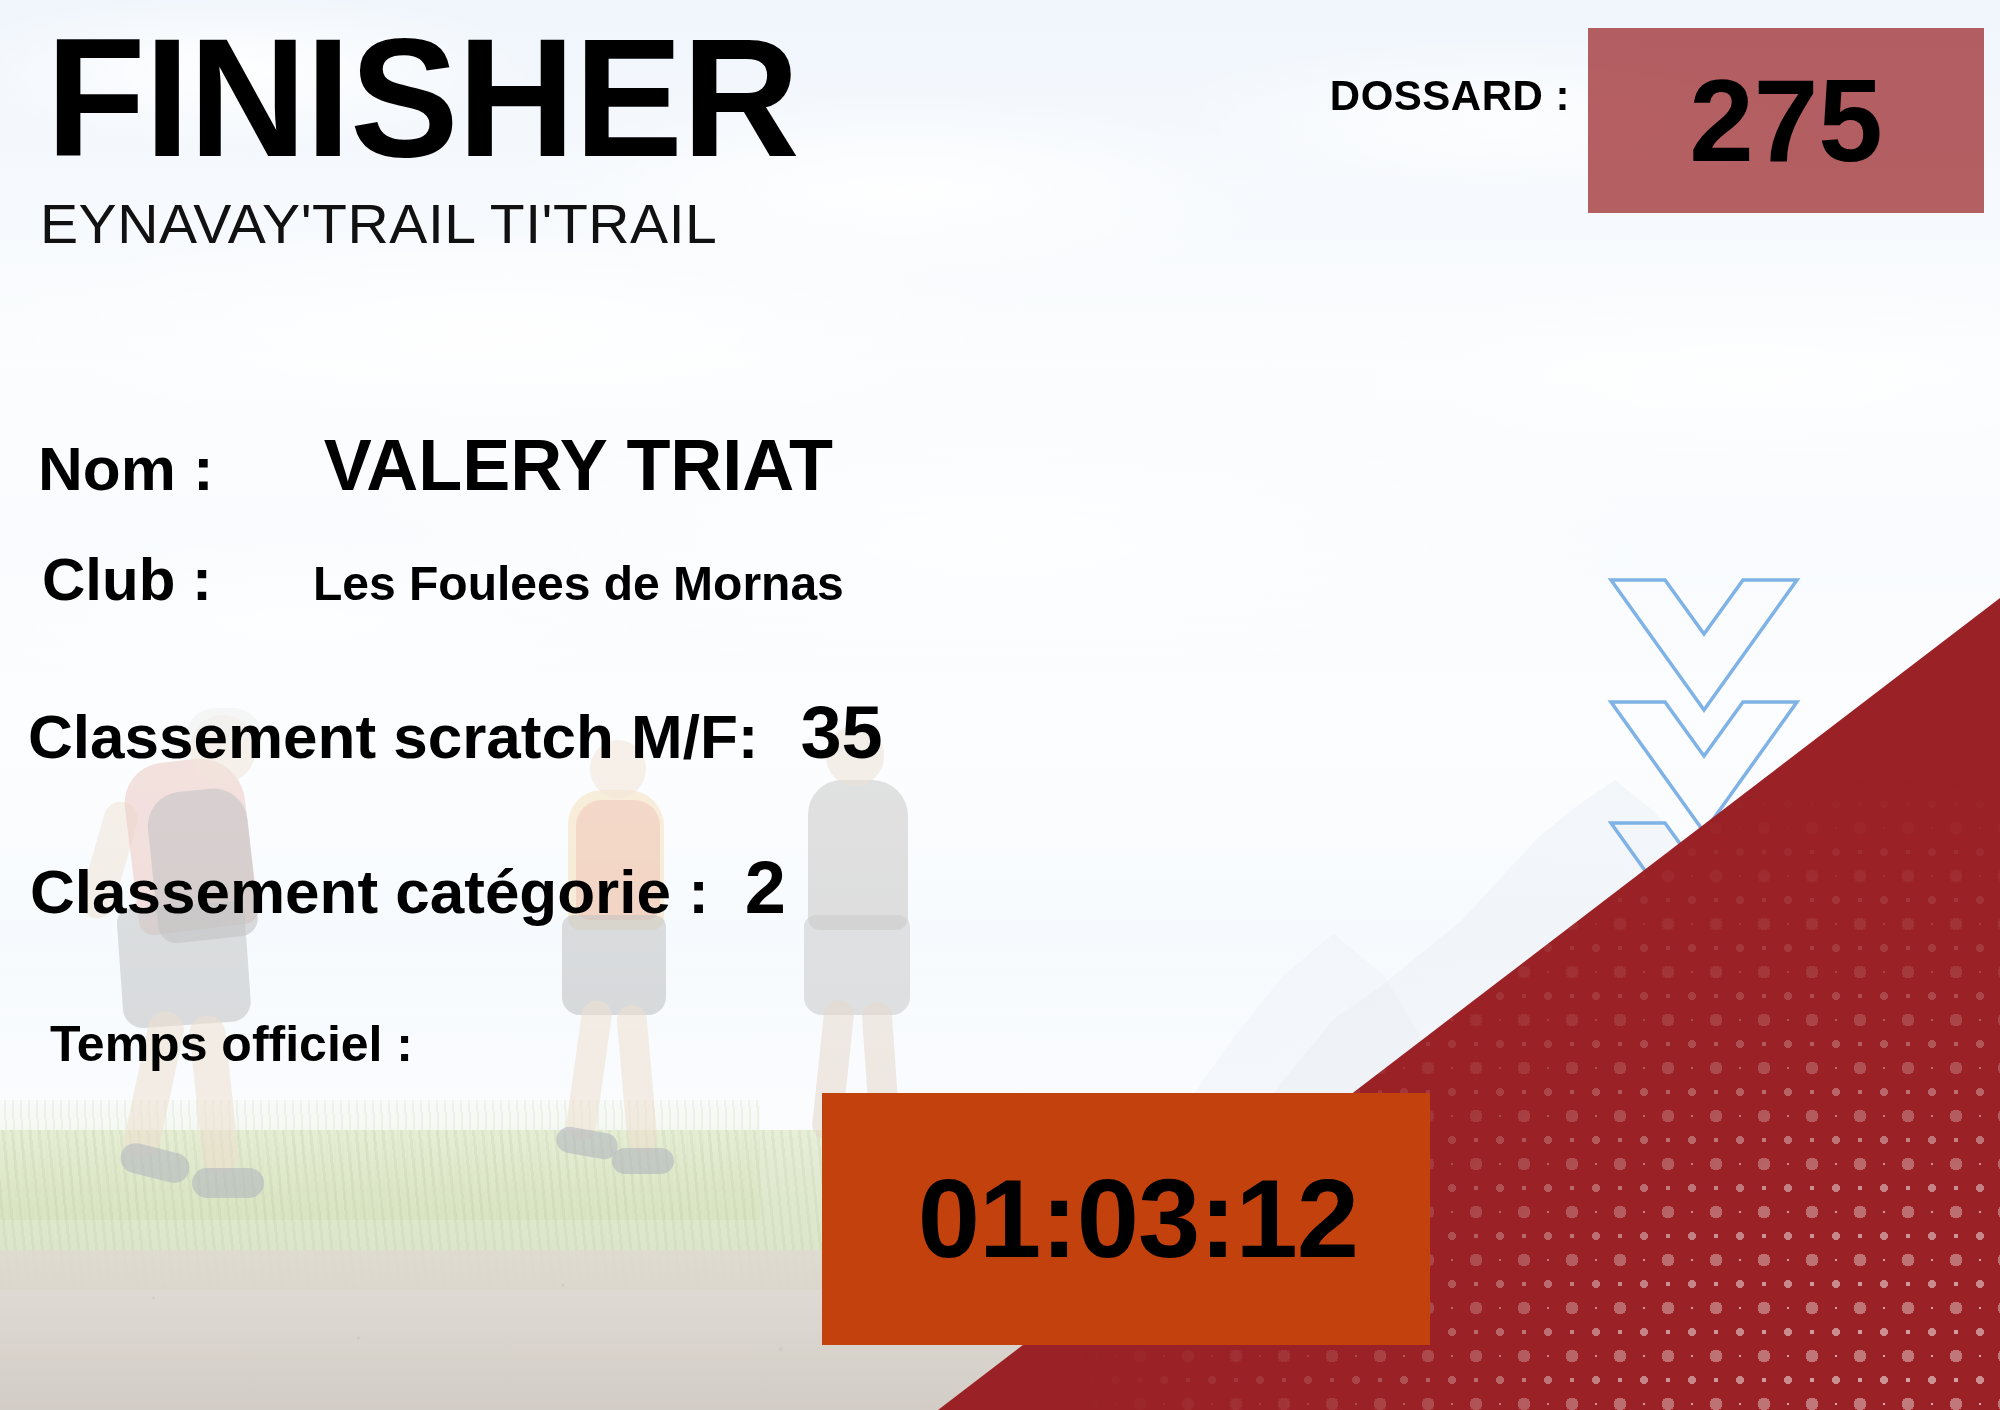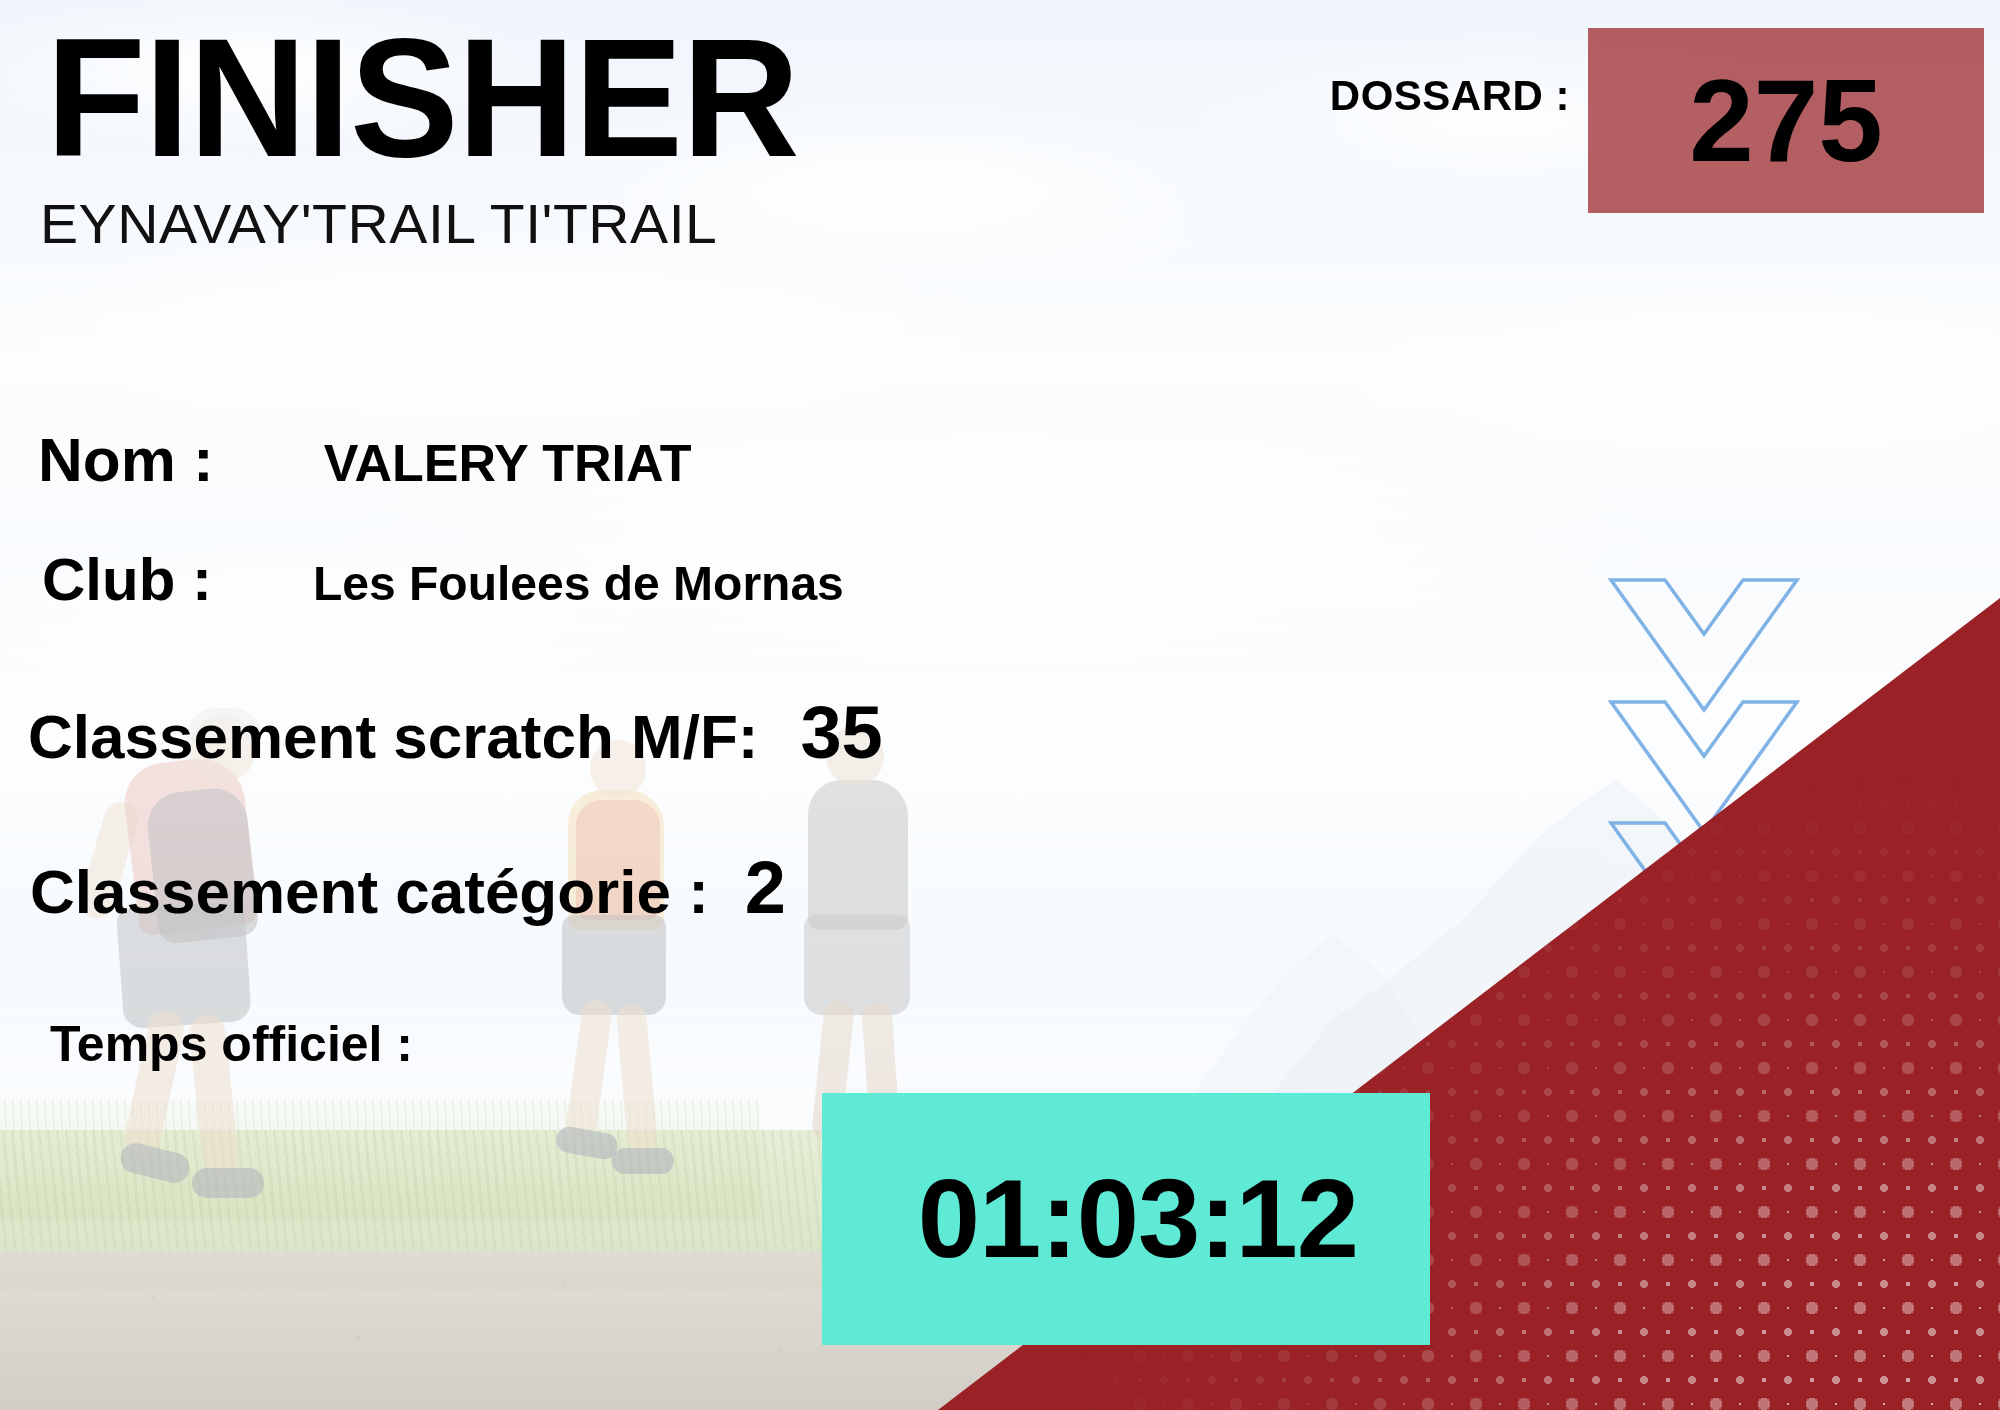--- a/index.html
+++ b/index.html
@@ -167,41 +167,41 @@
   }
 
   
   .rows { position:absolute; left:0; top:0; width:100%; }
   .row { position:absolute; display:flex; align-items:baseline; white-space:nowrap; }
   .row .lbl { font-weight:700; color:#000; }
   .row .val { font-weight:700; color:#000; }
 
   .row-nom   { left:38px; top:390px;margin-top:34px; }
   .row-nom   .lbl { font-size:62px; }
-  .row-nom   .val { font-size:52px; margin-left:110px; }
+  .row-nom   .val { font-size:72px; margin-left:110px; }
 
   .row-club  { left:42px; top:545px; }
   .row-club  .lbl { font-size:60px; }
   .row-club  .val { font-size:48px; margin-left:101px; }
 
   .row-scratch { left:28px; top:690px; }
   .row-scratch .lbl { font-size:62px; }
   .row-scratch .val { font-size:74px; margin-left:42px; }
 
   .row-cat   { left:30px; top:845px; }
   .row-cat   .lbl { font-size:62px; }
   .row-cat   .val { font-size:74px; margin-left:36px; }
 
   .row-temps { left:50px; top:1015px; }
   .row-temps .lbl { font-size:50px; }
 
   
   .time-box {
     position:absolute; left:822px; top:1093px; width:608px; height:252px;
-    background:#5eead4;
+    background:#c2410c;
     display:flex; align-items:center; justify-content:center;padding-left:24px;
   }
   .time-value {
     font-size:112px; font-weight:700; color:#000; line-height:1;
     letter-spacing:-1px;
   }
 </style>
 </head>
 <body>
 

